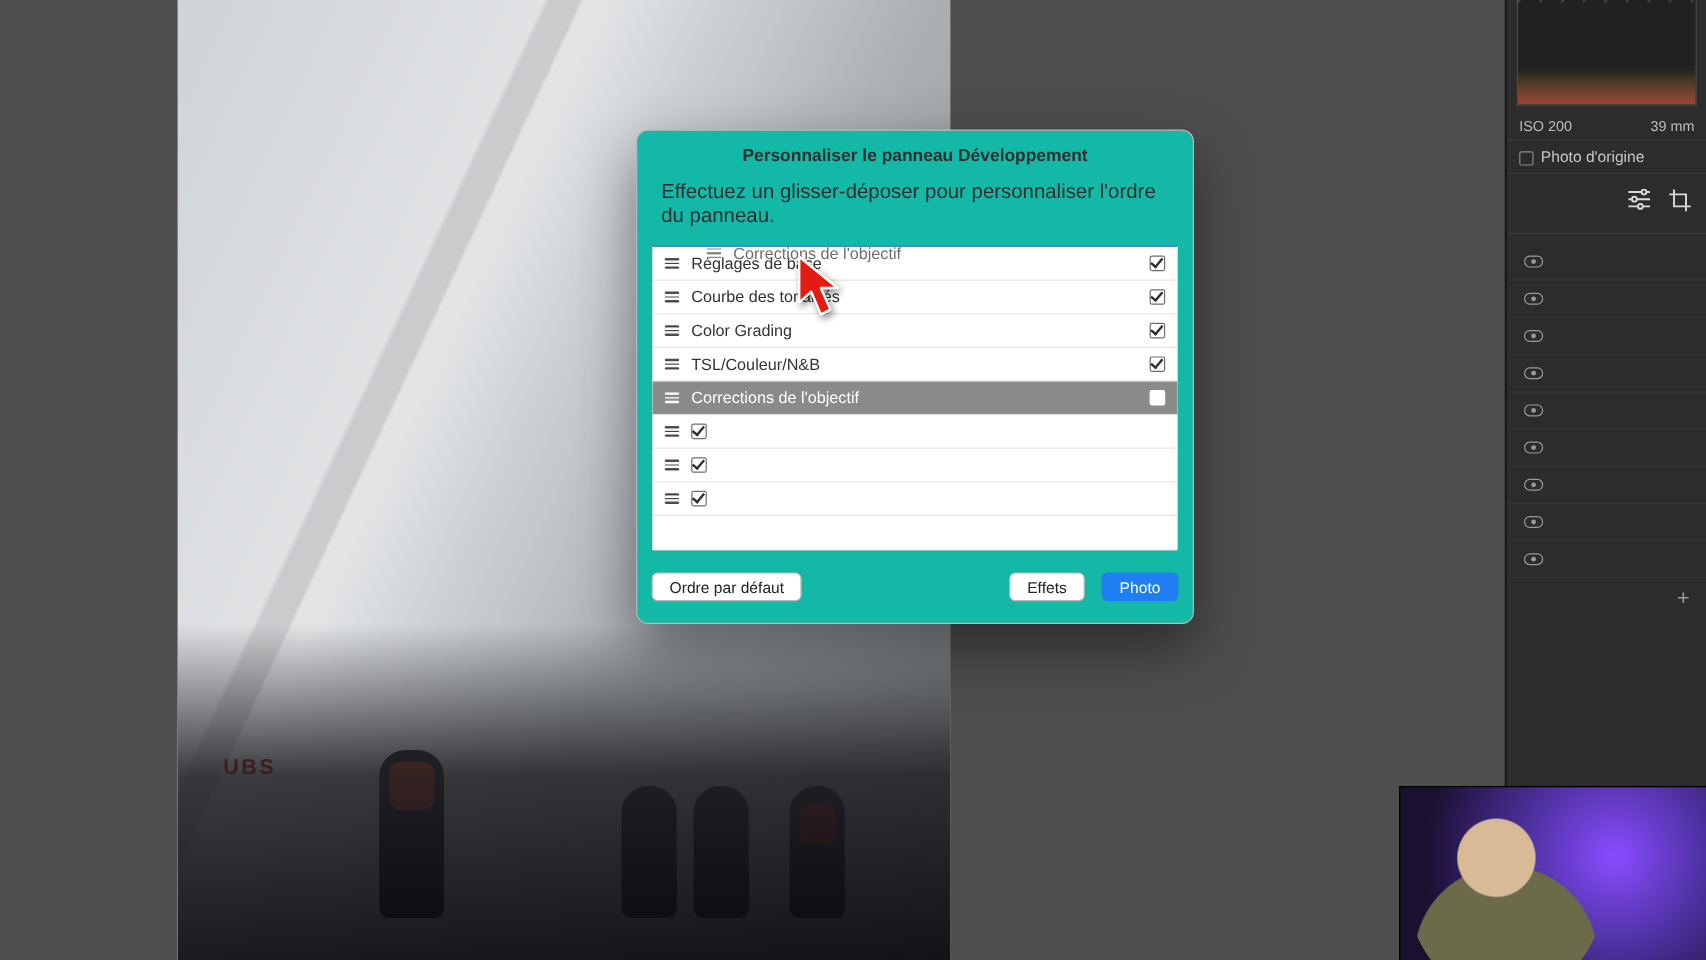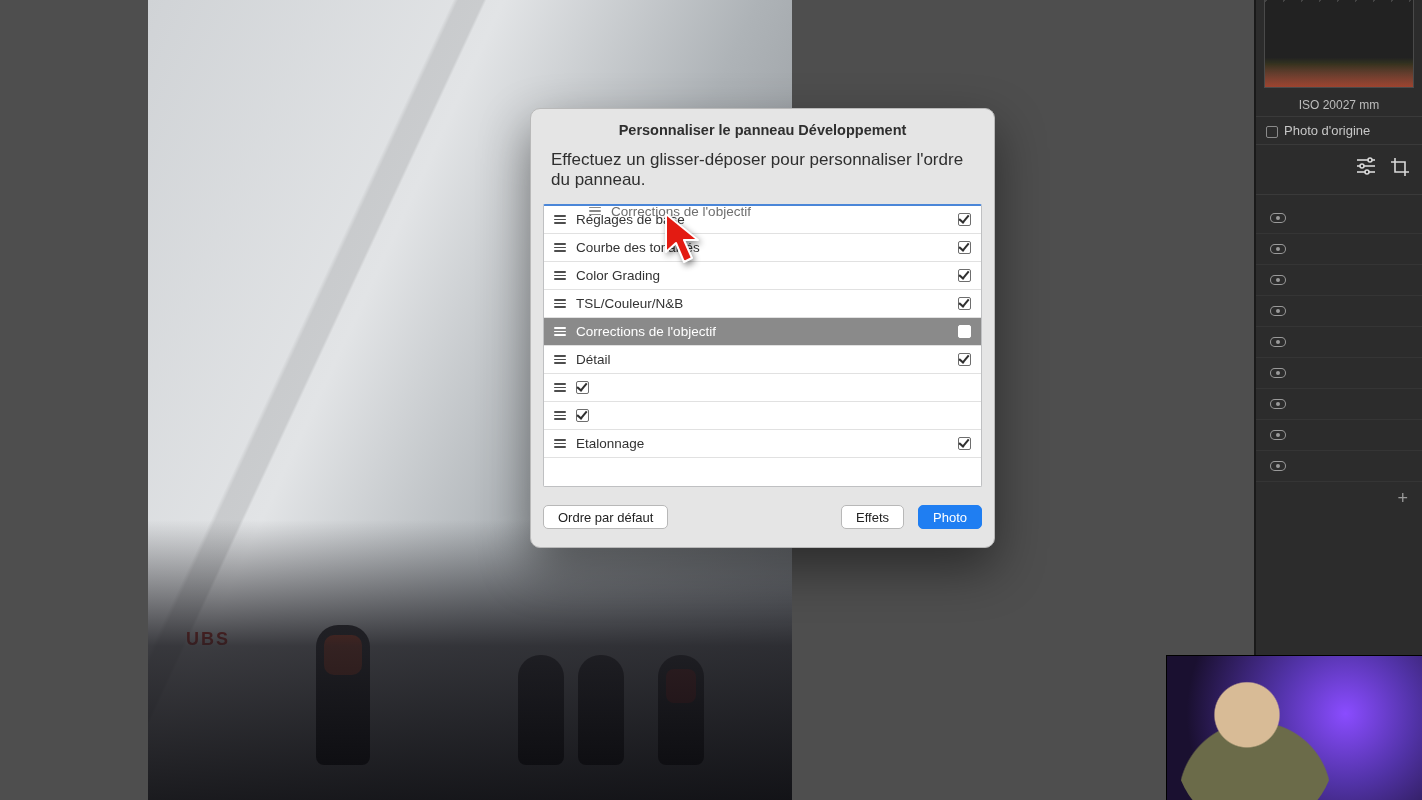--- a/index.html
+++ b/index.html
@@ -43,35 +43,35 @@
   .histo{
     margin:0 8px 6px 8px; height:88px; border:1px solid #4a4a4a; border-top:none;
     background:
       linear-gradient(to top, rgba(255,0,0,.35) 0%, rgba(255,0,0,0) 28%),
       linear-gradient(to top, rgba(255,255,0,.35) 0%, rgba(255,255,0,0) 34%),
       linear-gradient(to top, rgba(0,0,255,.35) 0%, rgba(0,0,255,0) 26%),
       linear-gradient(135deg,#444 0 2px, transparent 2px) 0 0/18px 100%,
       #222;
     position:relative;
   }
-  .exif{display:flex;justify-content:center;padding:4px 10px;color:#bdbdbd;font-size:12px}
+  .exif{display:flex;justify-content:space-between;padding:4px 10px;color:#bdbdbd;font-size:12px}
   .origin{display:flex;align-items:flex-end;gap:6px;padding:6px 10px;border-top:1px solid #3a3a3a;border-bottom:1px solid #3a3a3a;color:#c7c7c7}
   .origin .box{width:12px;height:12px;border:1px solid #8a8a8a;border-radius:2px}
   .tools-row{display:flex;justify-content:flex-end;gap:14px;padding:12px 12px;border-bottom:1px solid #3a3a3a}
   .tools-row span{font-size:18px;color:#d9d9d9;cursor:pointer}
   .eye-stack{padding-top:8px}
   .eye-row{height:31px;display:flex;align-items:center;justify-content:flex-start;padding-left:14px;border-bottom:1px solid #353535}
   .eye{width:16px;height:10px;border:1.5px solid #9a9a9a;border-radius:60% 60% 60% 60%/100% 100% 100% 100%;position:relative}
   .eye::after{content:"";position:absolute;left:50%;top:50%;width:4px;height:4px;border-radius:50%;background:#9a9a9a;transform:translate(-50%,-50%)}
   .plus{color:#9a9a9a;font-size:18px;text-align:right;padding:6px 14px}
 
   
   .dialog{
     position:absolute; left:530px; top:108px; width:465px;
-    background:#e5e5e5; border:1px solid #b9b9b9; border-radius:10px;
+    background:#14b8a6; border:1px solid #b9b9b9; border-radius:10px;
     box-shadow:0 20px 50px rgba(0,0,0,.45);
     padding-bottom:18px;
   }
   .dialog h1{font-size:14.5px;font-weight:600;text-align:center;color:#2f2f2f;padding:13px 0 12px}
   .dialog .instr{font-size:17px;color:#2f2f2f;padding:0 20px 14px}
   .list{
     margin:0 12px; background:#fff; border:1px solid #bfc0c2; border-top:2px solid #4a86d8; border-radius:2px;
   }
   .row{
     display:flex;align-items:center;height:28px;border-bottom:1px solid #e1e1e1;padding:0 10px;
@@ -133,21 +133,21 @@
   <div class="ped a"></div>
   <div class="ped b"></div>
   <div class="ped c"></div>
   <div class="ped d"></div>
 </div>
 
 <div class="right-strip">
   <div class="histo"></div>
   <div class="exif">
     <span>ISO 200</span>
-    <span>27 mm</span>
+    <span>39 mm</span>
   </div>
   <div class="origin">
     <span class="box"></span>
     <span>Photo d'origine</span>
   </div>
   <div class="tools-row">
     <span>
       <svg width="20" height="18" viewBox="0 0 20 18">
           <g stroke="#d9d9d9" stroke-width="1.6" fill="none">
             <line x1="1" y1="3" x2="19" y2="3"></line>
@@ -250,46 +250,36 @@
         </span>
         <span class="label">Corrections de l'objectif</span>
         <span class="chk"></span>
       </div>
       <div class="row">
         <span class="drag-handle">
           <i></i>
           <i></i>
           <i></i>
         </span>
-        <span class="label">Détail</span>
-        <span class="chk"></span>
-      </div>
-      <div class="row">
-        <span class="drag-handle">
-          <i></i>
-          <i></i>
-          <i></i>
-        </span>
-        <span class="chk"></span>
-      </div>
-      <div class="row">
-        <span class="drag-handle">
-          <i></i>
-          <i></i>
-          <i></i>
-        </span>
-        <span class="chk"></span>
-      </div>
-      <div class="row">
-        <span class="drag-handle">
-          <i></i>
-          <i></i>
-          <i></i>
-        </span>
-        <span class="label">Etalonnage</span>
+        <span class="chk"></span>
+      </div>
+      <div class="row">
+        <span class="drag-handle">
+          <i></i>
+          <i></i>
+          <i></i>
+        </span>
+        <span class="chk"></span>
+      </div>
+      <div class="row">
+        <span class="drag-handle">
+          <i></i>
+          <i></i>
+          <i></i>
+        </span>
         <span class="chk"></span>
       </div>
       <div class="row blank"></div>
     </div>
 
   <div class="btn-row">
     <button class="btn">Ordre par défaut</button>
     <span class="spacer"></span>
     <button class="btn">Effets</button>
     <button class="btn primary">Photo</button>

